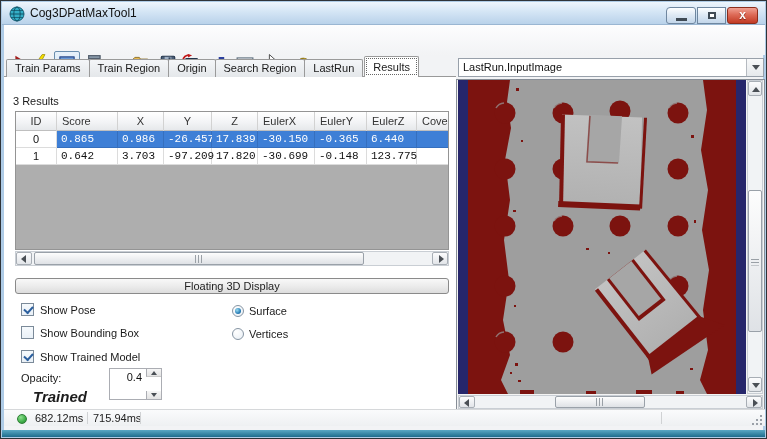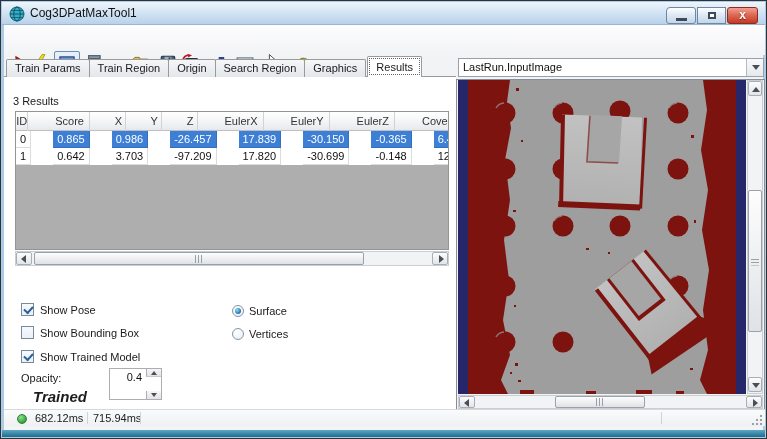--- a/index.html
+++ b/index.html
@@ -37,39 +37,39 @@
   .tab{height:18px;line-height:17px;padding:0 8px;font-size:11px;color:#1a1a1a;
     background:linear-gradient(#f4f6f8,#e4e7ea);border:1px solid #9a9a9a;border-bottom:none;
     border-radius:2px 2px 0 0;margin-right:-1px;position:relative;}
   .tab.active{height:21px;line-height:20px;background:#fff;z-index:5;margin-left:2px;
     outline:1px dotted #666;outline-offset:-3px;}
   
   .left-panel{position:absolute;left:3px;top:76px;width:452px;height:332px;background:#fff;}
   .results-count{position:absolute;left:12px;top:94px;font-size:11px;color:#1a1a1a;}
   .grid{position:absolute;left:14px;top:110px;width:434px;height:139px;border:1px solid #949494;
     background:#aeaeae;overflow:hidden;}
-  .grow{display:flex;width:441px;gap:22px;}
+  .grow{display:flex;width:441px;}
   .gh{height:19px;background:linear-gradient(#ffffff,#f3f4f6 55%,#e6e8eb);border-bottom:1px solid #bfbfbf;}
   .gh .th{height:19px;line-height:18px;font-size:11px;color:#333;border-right:1px solid #d2d2d2;padding:0 5px;}
   .gr{height:17px;background:#fff;}
   .gr .td{height:17px;line-height:16px;font-size:11px;color:#111;border-right:1px solid #dcdcdc;
     border-bottom:1px solid #dcdcdc;padding:0 4px;}
   .gr.selected .td{background:#3e7fd6;color:#fff;border-right-color:#356fbe;border-bottom-color:#356fbe;}
   .gr.selected .td.idc{background:#fff;color:#111;border-right-color:#dcdcdc;border-bottom-color:#dcdcdc;}
   .c0{width:41px;text-align:center;}
   .c1{width:61px;}
   .c2{width:46px;}
   .c3{width:48px;}
   .c4{width:46px;}
   .c5{width:57px;}
   .c6{width:52px;}
   .c7{width:50px;}
   .c8{width:40px;border-right:none!important;}
   .th.ctr{text-align:center;padding:0;}
-  .td.num{text-align:right;}
+  .td.num{text-align:left;font-family:Liberation Mono, monospace;}
   
   .sb{position:absolute;background:#f1f3f5;border:1px solid #c9ced4;}
   .sb-btn{position:absolute;background:linear-gradient(#fcfcfd,#e2e5e9);border:1px solid #a8aeb5;border-radius:2px;}
   .sb-thumb{position:absolute;background:linear-gradient(#fdfdfd,#dfe2e6);border:1px solid #9aa1a9;border-radius:2px;}
   .tri{position:absolute;width:0;height:0;}
   .tri.left{border-top:4px solid transparent;border-bottom:4px solid transparent;border-right:5px solid #4a4f55;}
   .tri.right{border-top:4px solid transparent;border-bottom:4px solid transparent;border-left:5px solid #4a4f55;}
   .tri.up{border-left:4px solid transparent;border-right:4px solid transparent;border-bottom:5px solid #4a4f55;}
   .tri.down{border-left:4px solid transparent;border-right:4px solid transparent;border-top:5px solid #4a4f55;}
   .grip-h{position:absolute;left:50%;top:50%;width:9px;height:8px;transform:translate(-50%,-50%);
@@ -205,21 +205,21 @@
         <text x="8" y="13.5" font-size="15" font-weight="bold" font-family="Liberation Serif, serif" fill="#e3b71f" stroke="#7a6410" stroke-width="0.5" text-anchor="middle">?</text>
       </svg>
     </div>
 
     <div class="tabline"></div>
     <div class="tabstrip">
       <div class="tab">Train Params</div>
       <div class="tab">Train Region</div>
       <div class="tab">Origin</div>
       <div class="tab">Search Region</div>
-      <div class="tab">Graphics</div>
+      <div class="tab">LastRun</div>
       <div class="tab active">Results</div>
     </div>
 
     <div class="left-panel"></div>
     <div class="results-count">3 Results</div>
 
     <div class="grid">
       <div class="grow gh">
         <div class="th c0 ctr">ID</div>
         <div class="th c1">Score</div>
@@ -260,20 +260,21 @@
           <span class="tri left" style="left:4px;top:2px;"></span>
         </div>
       <div class="sb-thumb" style="left:18px;top:0;width:330px;height:13px;">
           <span class="grip-h"></span>
         </div>
       <div class="sb-btn" style="right:0;top:0;width:16px;height:13px;">
           <span class="tri right" style="left:6px;top:2px;"></span>
         </div>
     </div>
 
+    <div class="btn3d">Floating 3D Display</div>
 
     <div class="chkrow" style="top:302px;">
       <span class="chk checked"></span>
       <span class="ctl-label">Show Pose</span>
     </div>
     <div class="chkrow" style="top:325px;">
       <span class="chk"></span>
       <span class="ctl-label">Show Bounding Box</span>
     </div>
     <div class="chkrow" style="top:349px;">

